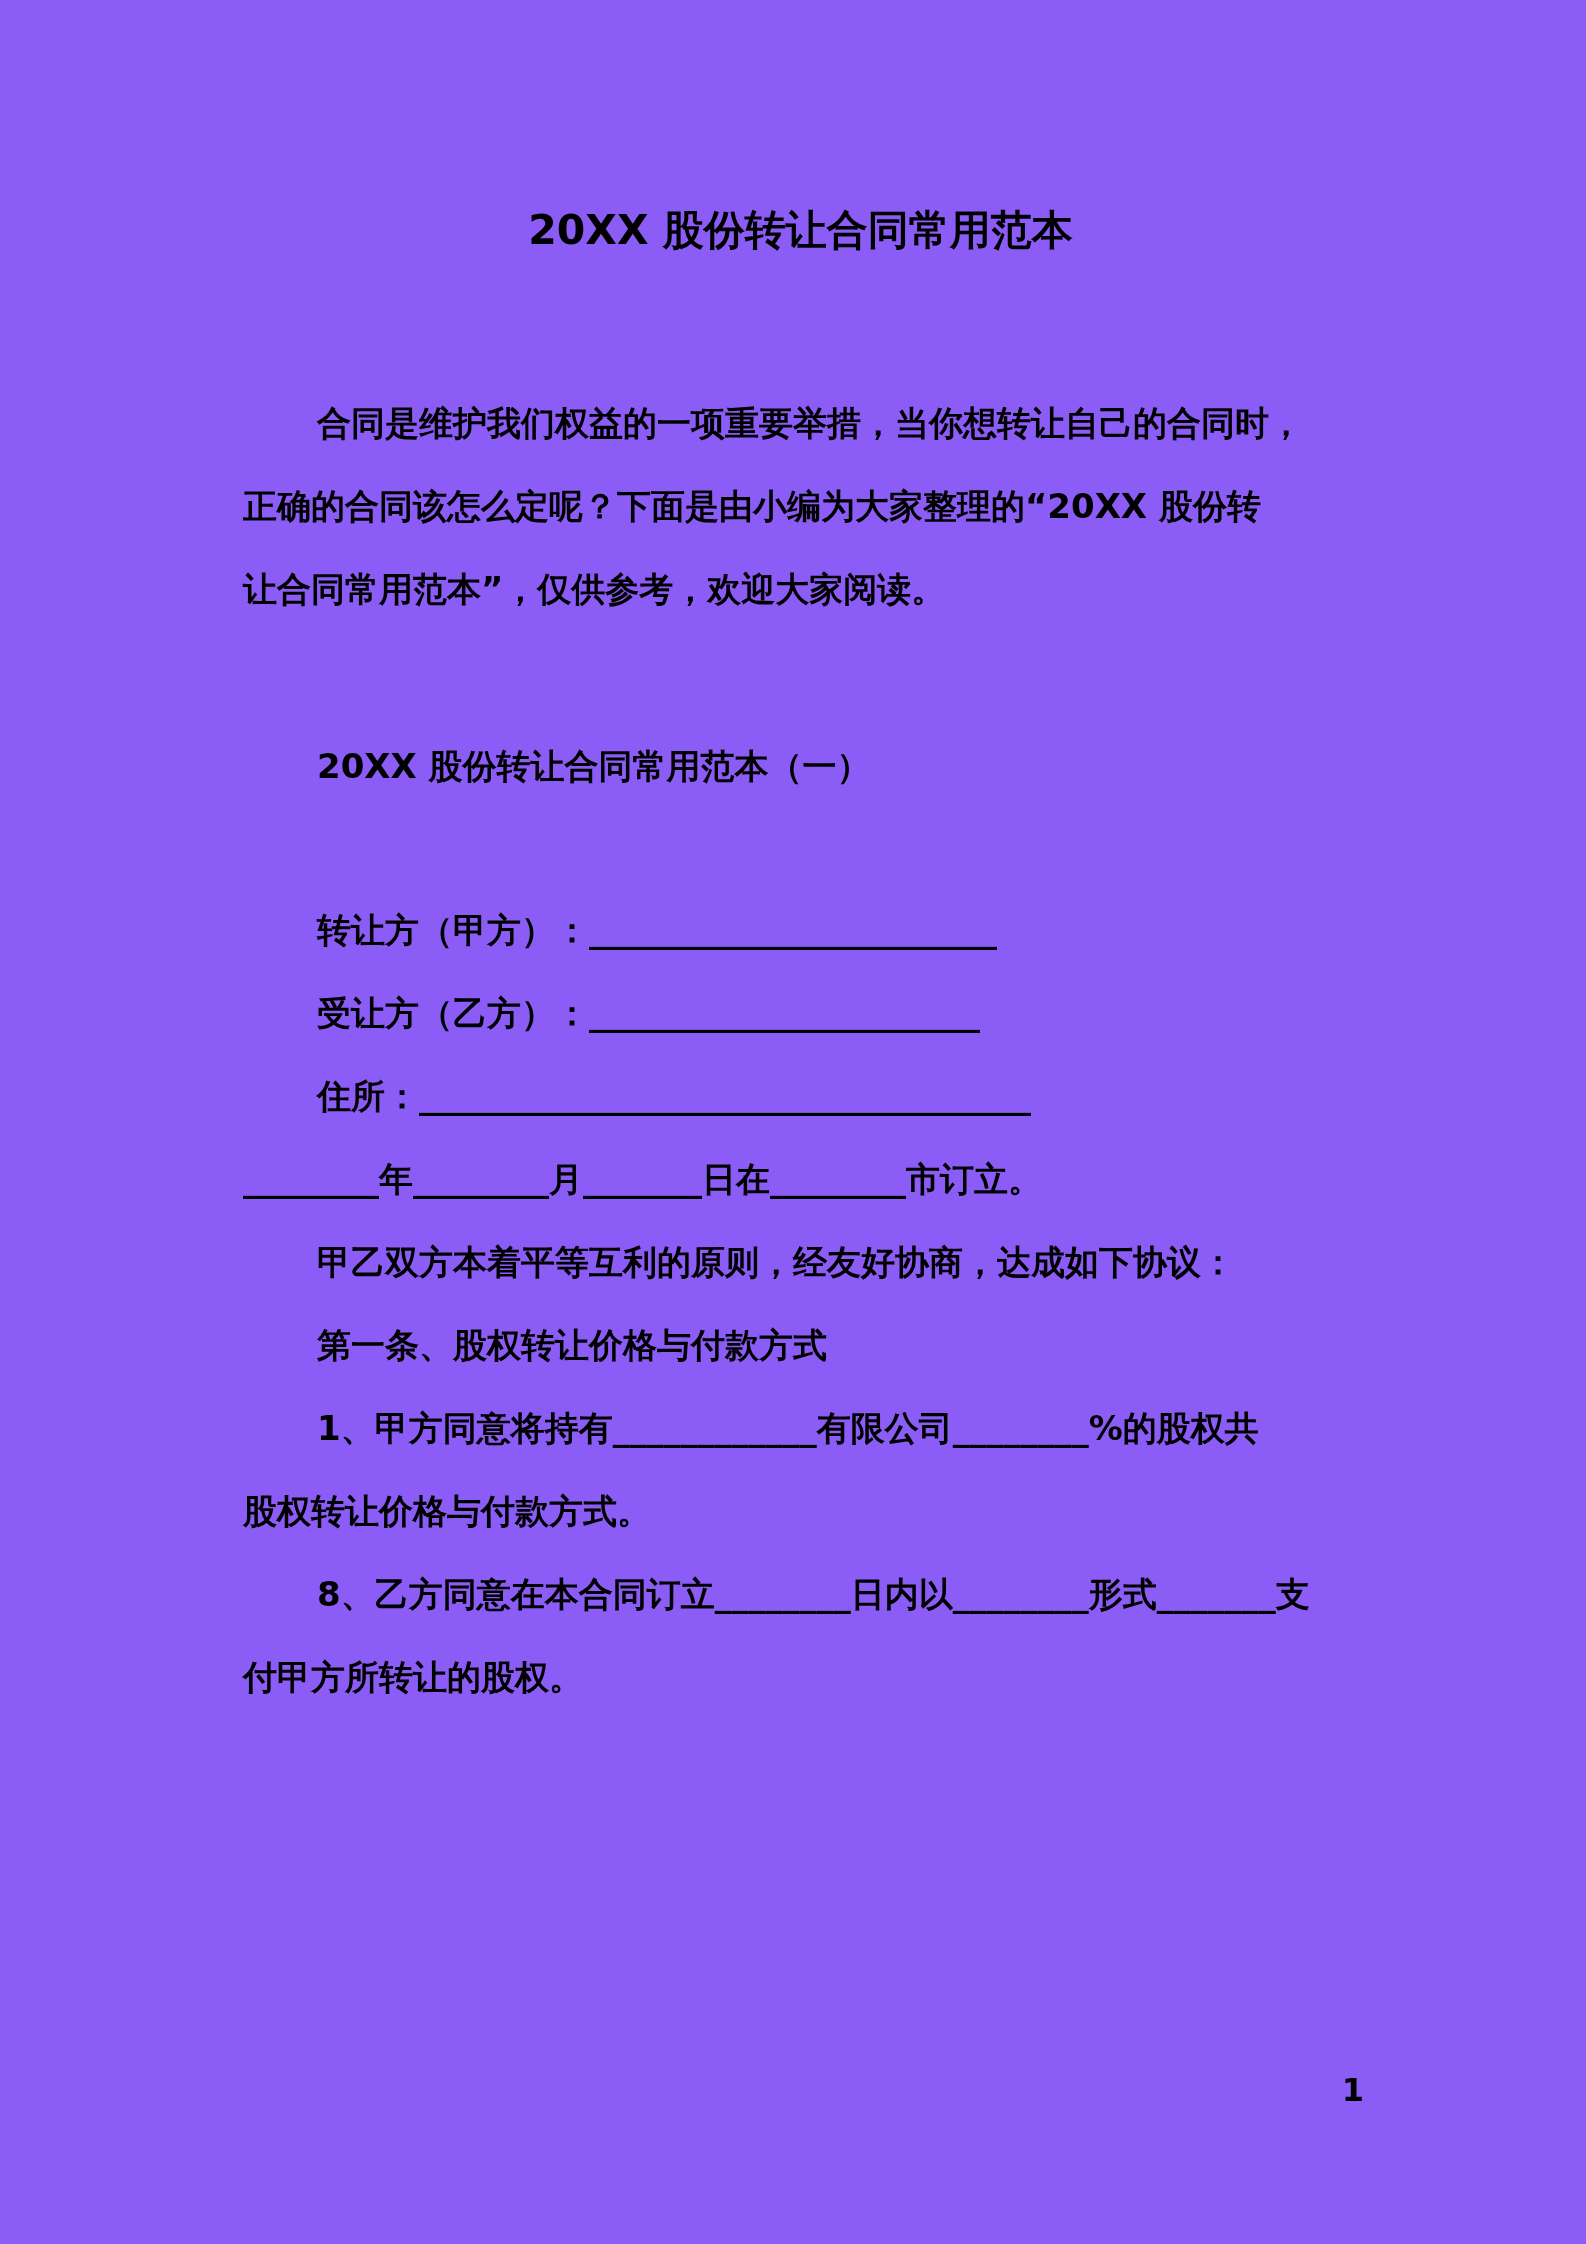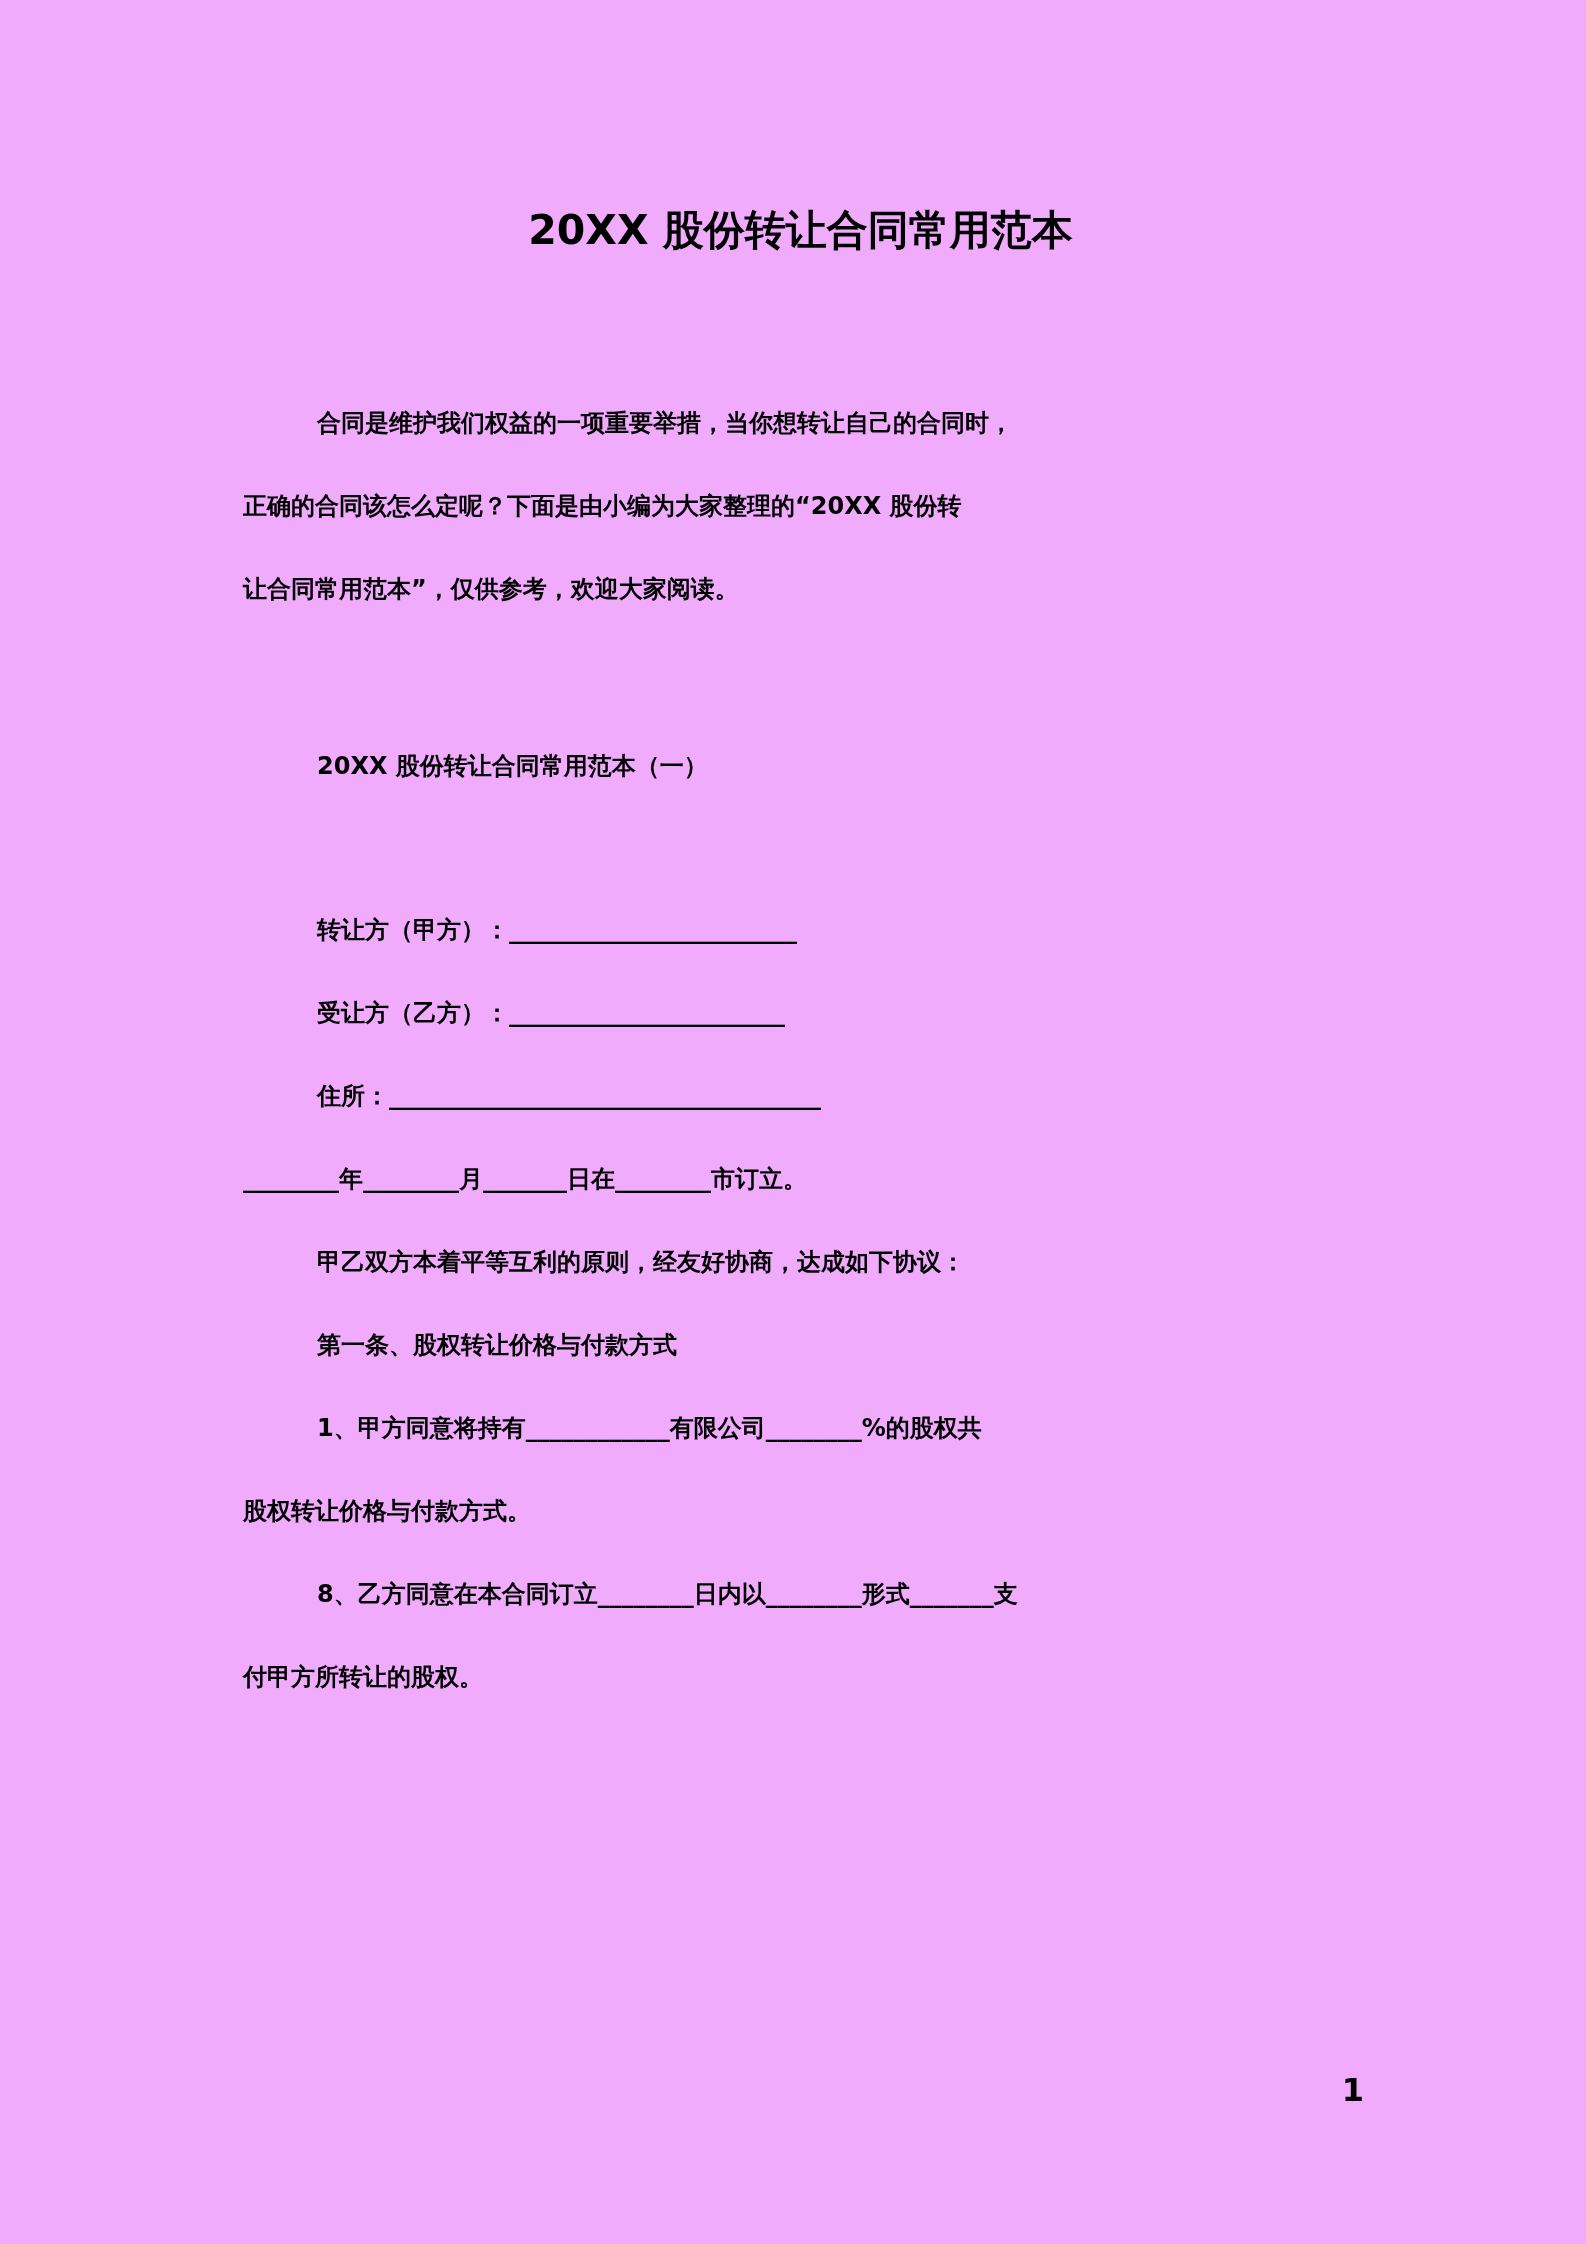--- a/index.html
+++ b/index.html
@@ -4,38 +4,38 @@
 <style>
   html, body {
     margin: 0;
     padding: 0;
     background: #ffffff;
   }
   .page {
     position: relative;
     width: 1586px;
     height: 2244px;
-    background: #f0abfc;
+    background: #8b5cf6;
     box-sizing: border-box;
     padding: 188px 178px 0 243px;
     font-family: "DejaVu Sans", sans-serif;
     color: #000000;
     font-weight: bold;
     overflow: hidden;
   }
   .doc-title {
     font-size: 41px;
     line-height: 84px;
     text-align: center;
     position: relative;
     left: -25px;
     white-space: nowrap;
   }
   .line {
-    font-size: 24px;
+    font-size: 34px;
     line-height: 83px;
     white-space: nowrap;
   }
   .indent {
     text-indent: 74px;
   }
   .mt-intro   { margin-top: 110px; }
   .mt-heading { margin-top: 94px; }
   .mt-form    { margin-top: 81px; }
   .page-number {

